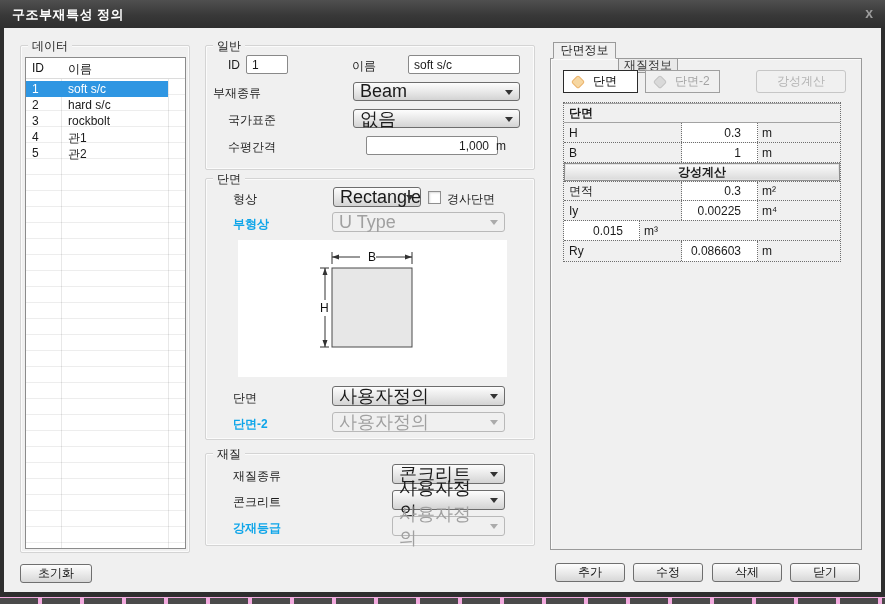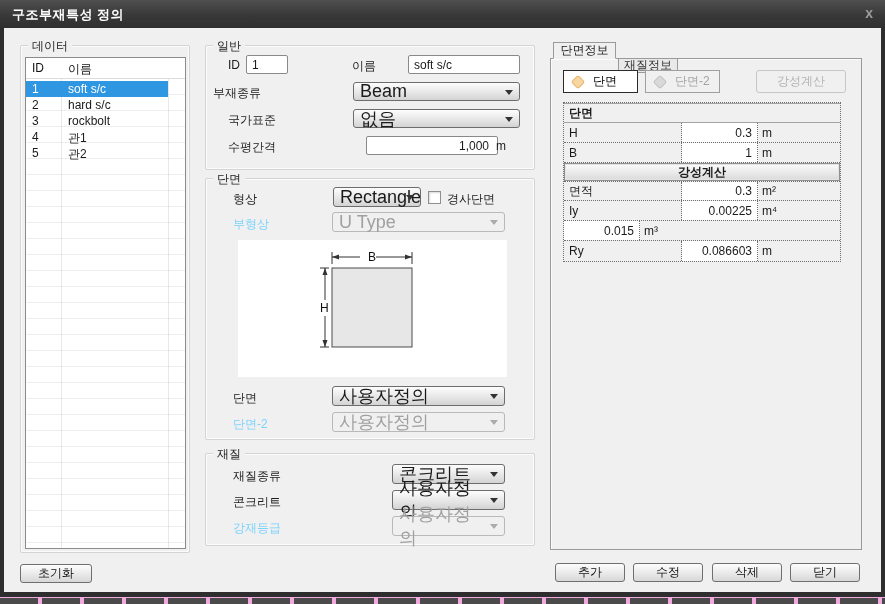--- a/index.html
+++ b/index.html
@@ -20,21 +20,21 @@
   .title { position:absolute; left:12px; top:6px; color:#ffffff; font-weight:bold; font-size:13px; letter-spacing:0.5px; }
   .close-x { position:absolute; right:12px; top:5px; color:#9d9d9d; font-weight:bold; font-size:14px; cursor:default; }
   .dlg-body { position:absolute; left:4px; top:28px; width:877px; height:564px; background:#f0f0f0; }
 
   
   .group { position:absolute; border:1px solid #d4d4d4; border-radius:2px;
     box-shadow:inset 0 0 0 1px rgba(255,255,255,0.7); }
   .group-label { position:absolute; background:#f0f0f0; padding:0 4px; font-size:12px; color:#222; }
 
   .lbl { position:absolute; font-size:12px; color:#1c1c1c; white-space:nowrap; }
-  .lbl.dis { color:#7dd3fc; }
+  .lbl.dis { color:#0ea5e9;font-weight:bold; }
 
   
   .tinput { position:absolute; border:1px solid #898989; border-radius:2px; background:#fff;
     font-size:12px; padding:0 5px; display:flex; align-items:center; }
   .tinput.right { justify-content:flex-end; padding-right:8px;margin-left:18px; }
 
   
   .dd { position:absolute; border:1px solid #6d6d6d; border-radius:3px;
     background:linear-gradient(#fdfdfd,#e7e7e7 55%,#d3d3d3);
     display:flex; align-items:center; padding:0 18px 0 6px; font-size:18px; }
@@ -89,21 +89,21 @@
   .secbtn.off .dmd { background:#d9d9d9; border:1px solid #c2c2c2; }
 
   
   .itable { position:absolute; left:563px; top:102px; width:278px; border:1px dotted #6e6e6e; background:#f0f0f0; }
   .irow { display:flex; height:20px; border-bottom:1px dotted #6e6e6e; }
   .irow:last-child { border-bottom:none; }
   .ihdr { height:20px; border:1px solid #a3a3a3; border-top:none; display:flex; align-items:center;
     font-weight:bold; padding-left:5px; border-left:none; border-right:none; border-top:1px solid #a3a3a3; }
   .ic-label { width:118px; padding-left:5px; display:flex; align-items:center; border-right:1px dotted #6e6e6e; }
   .ic-value { width:76px; background:#fff; display:flex; align-items:center; justify-content:flex-end;
-    padding-right:5px; border-right:1px dotted #6e6e6e; }
+    padding-right:16px; border-right:1px dotted #6e6e6e; }
   .ic-unit { flex:1; display:flex; align-items:center; padding-left:4px; }
   .icalc { height:18px; margin:0; border:1px solid #8f8f8f; box-shadow:0 0 0 1px #e3e3e3 inset;
     background:linear-gradient(#fbfbfb,#e8e8e8 60%,#dadada); display:flex; align-items:center;
     justify-content:center; font-weight:bold; }
 </style>
 </head>
 <body>
 
 <div class="screen">
 

